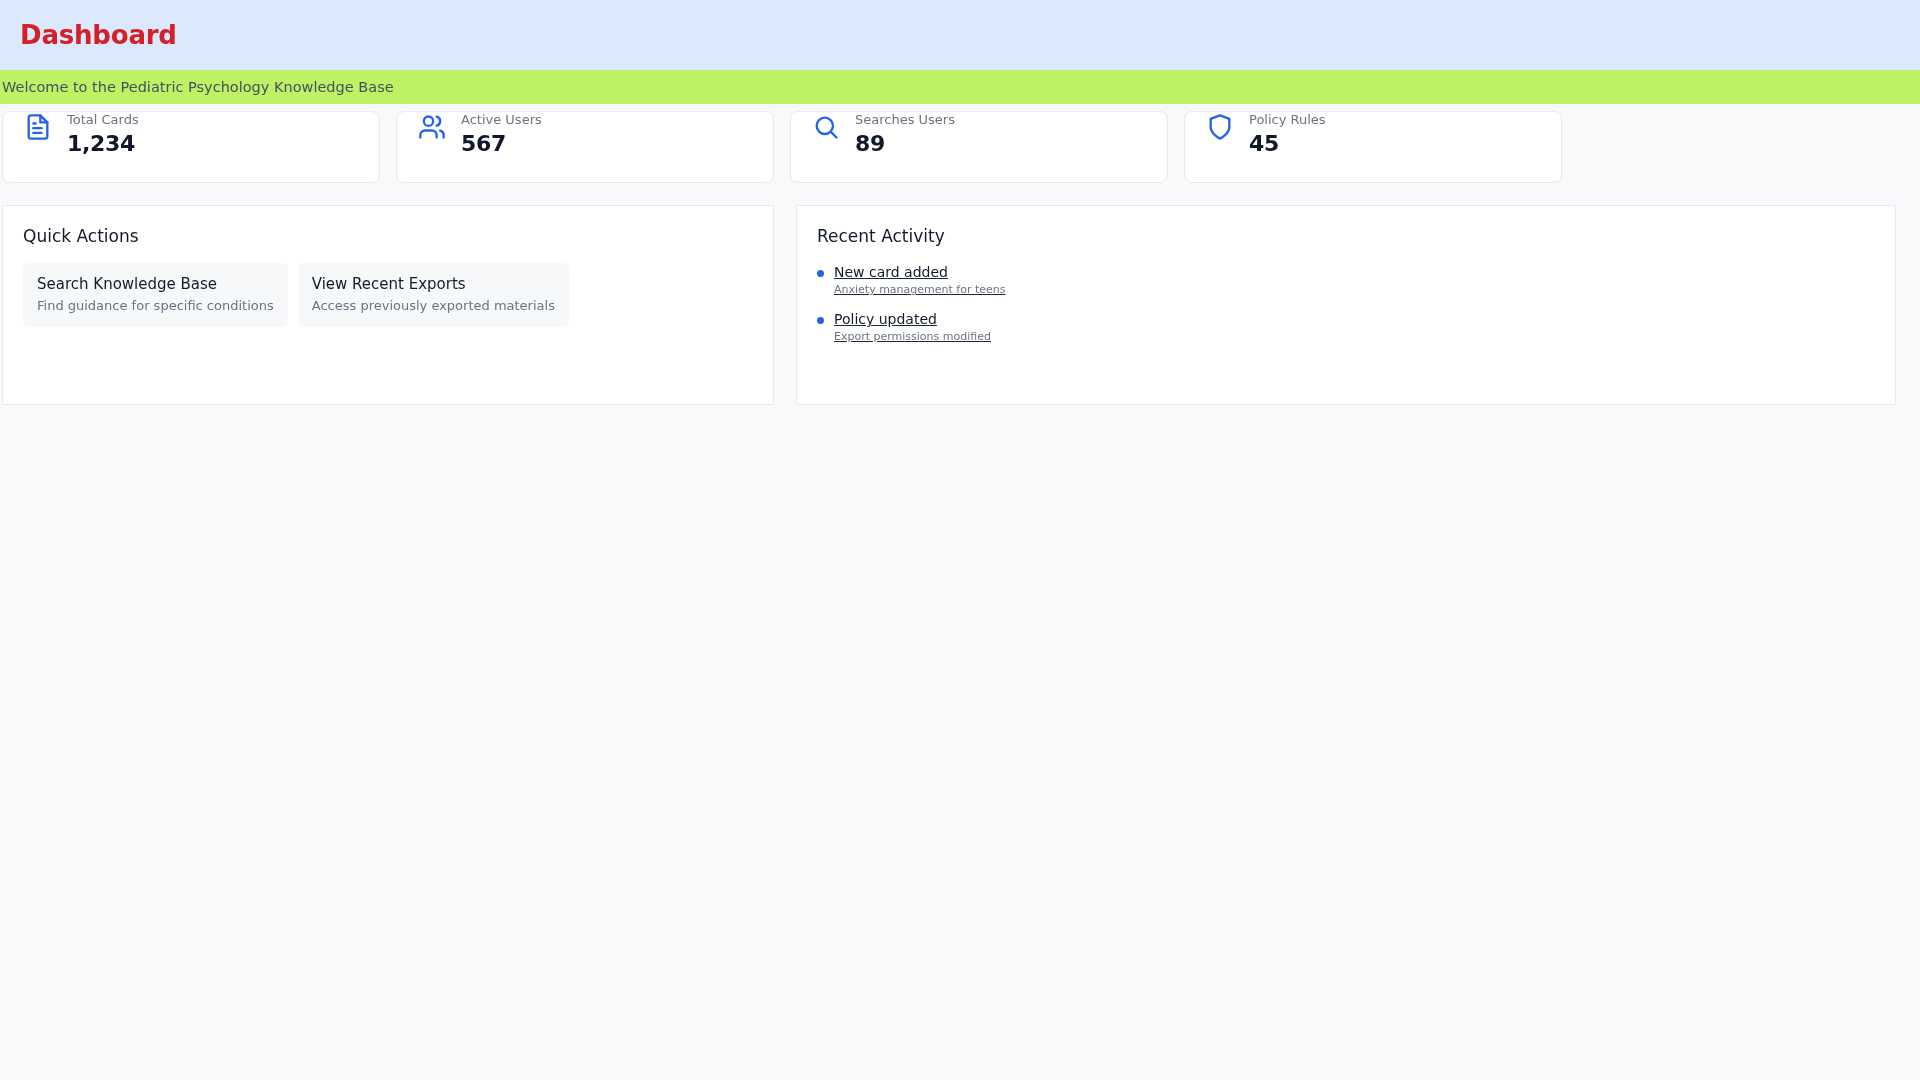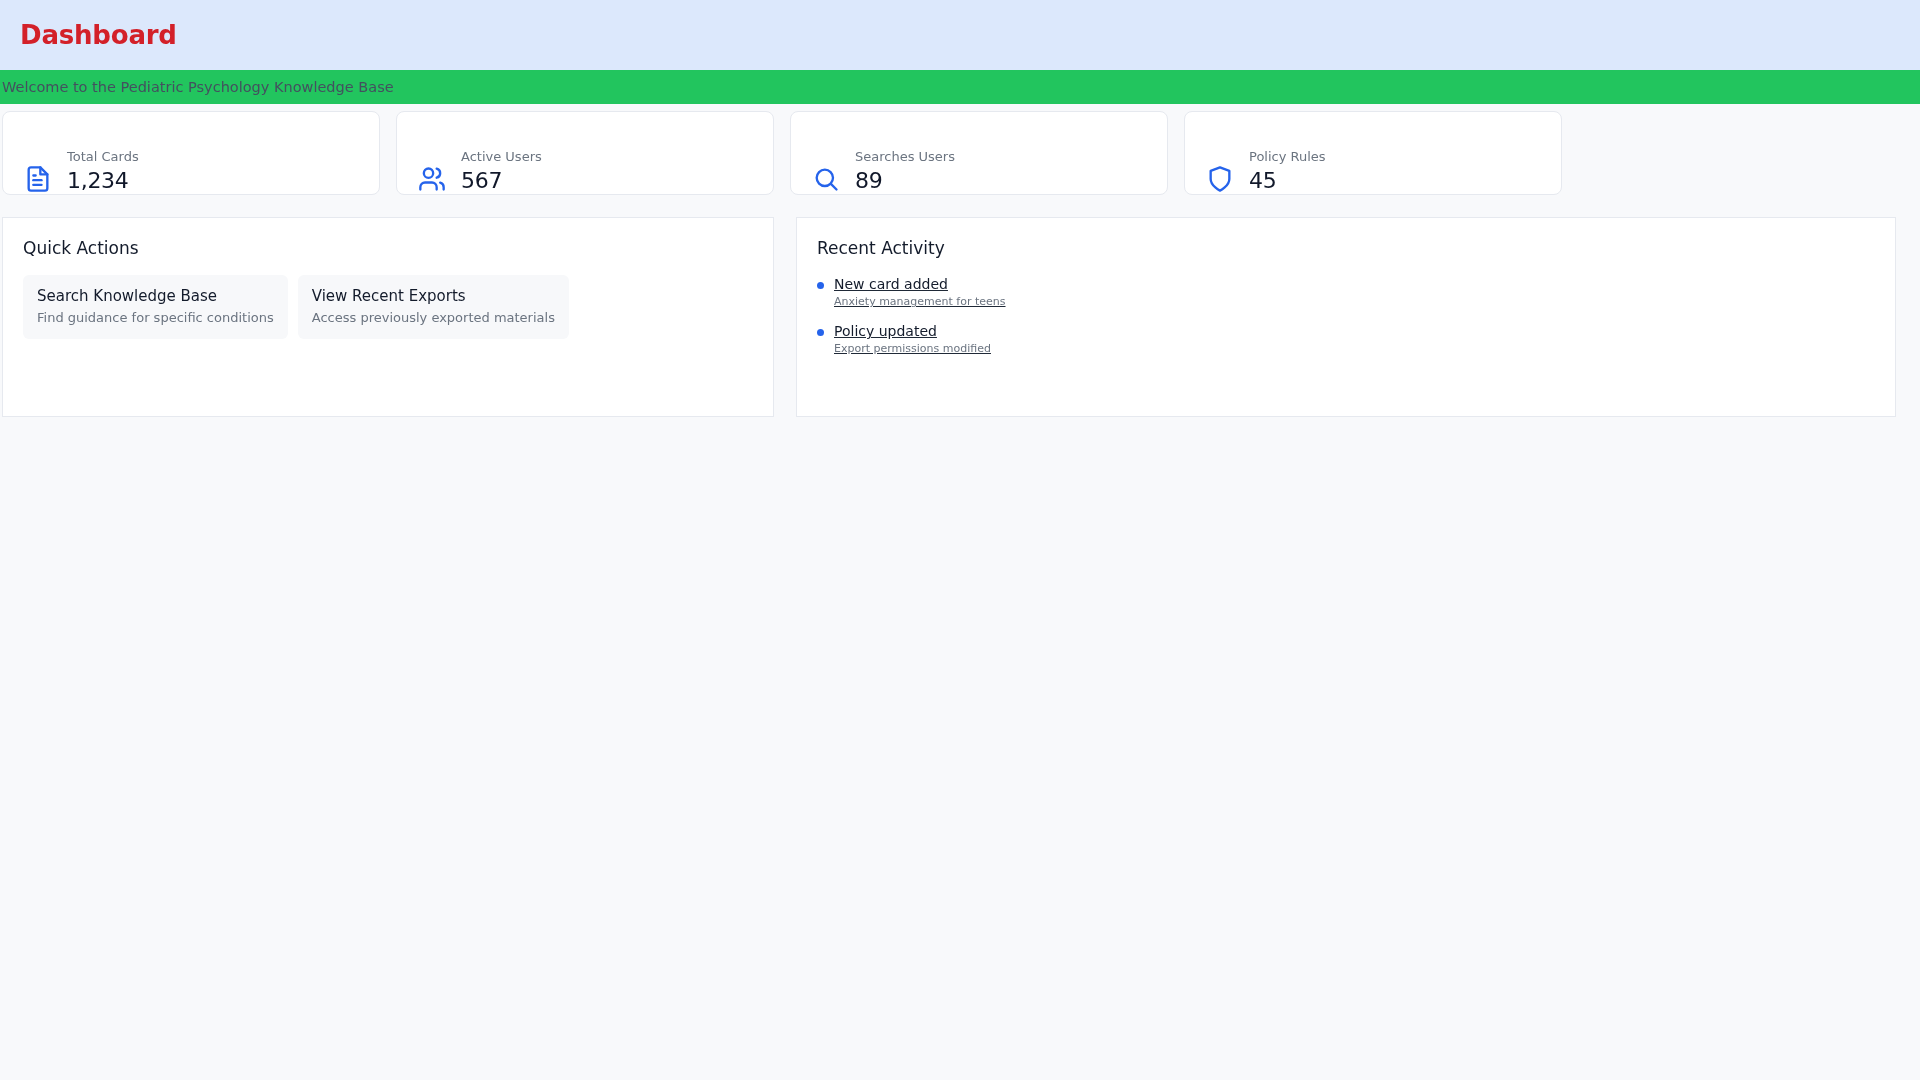--- a/index.html
+++ b/index.html
@@ -34,43 +34,43 @@
     letter-spacing: -0.2px;
     line-height: 1;
   }
 
   
   .welcome-bar {
     height: 34px;
     display: flex;
     align-items: center;
     padding: 0 2px;
-    background: #22c55e;
+    background: #bef264;
   }
   .welcome-text {
     font-size: 14.5px;
     color: #44505f;
   }
 
   
   .stats-row {
     display: flex;
     gap: 16px;
     padding: 0 2px;
     margin-top: 7px;
     width: 2100px;            
   }
   .stat-card {
     flex: 0 0 378px;
-    height: 84px;
+    height: 72px;
     background: #ffffff;
     border: 1px solid #e6e9ef;
     border-radius: 8px;
     display: flex;
-    align-items: flex-end;
+    align-items: flex-start;
     padding: 0 20px;
     gap: 14px;
   }
   .stat-icon {
     width: 30px;
     height: 30px;
     flex: 0 0 30px;
     color: #2563eb;
     display: flex;
     align-items: center;
@@ -78,21 +78,21 @@
   }
   .stat-icon svg { display: block; }
   .stat-text { display: flex; flex-direction: column; gap: 2px; }
   .stat-label {
     font-size: 13px;
     color: #6b7480;
     line-height: 1.3;
   }
   .stat-value {
     font-size: 22px;
-    font-weight: normal;
+    font-weight: bold;
     color: #11182a;
     line-height: 1.2;
     letter-spacing: -0.3px;
   }
 
   
   .panels-row {
     display: flex;
     gap: 22px;
     padding: 0 2px;

